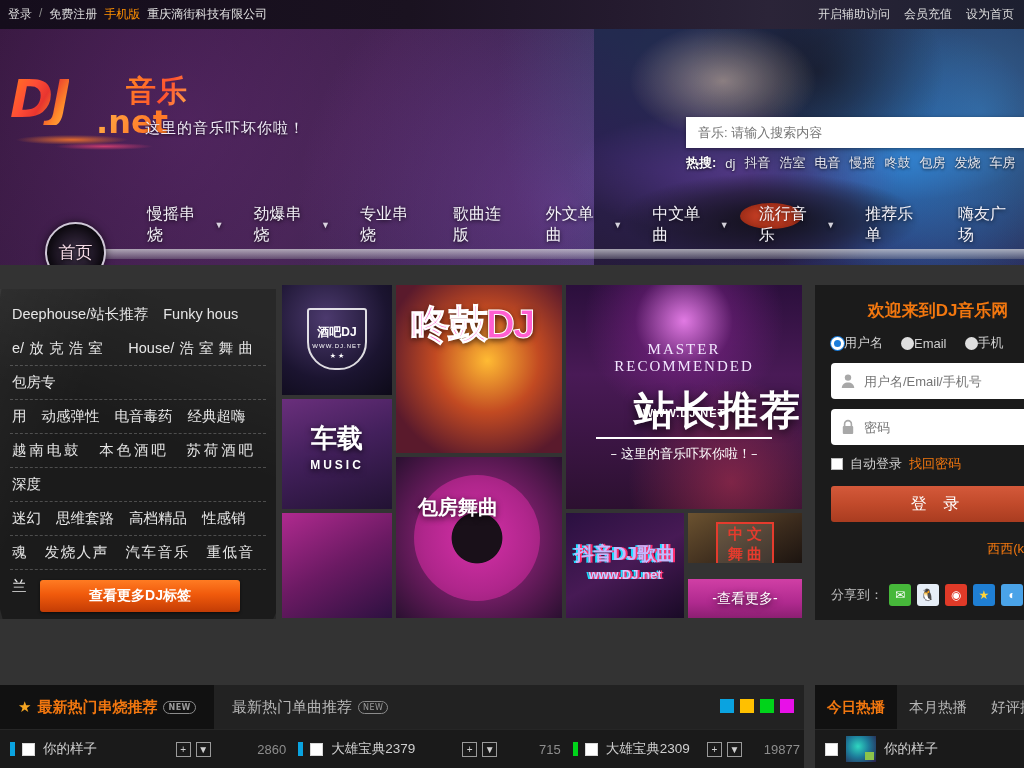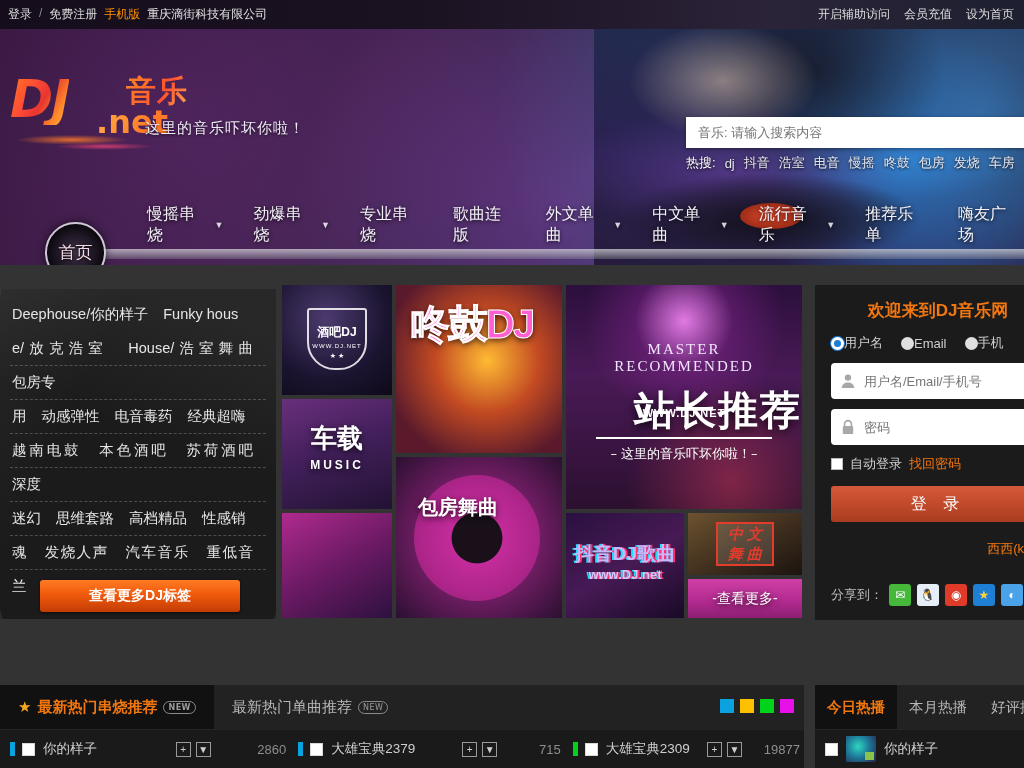--- a/index.html
+++ b/index.html
@@ -103,21 +103,21 @@
   }
   .searchbox input {
     border: 0; outline: 0; width: 290px; height: 29px; padding-left: 12px;
     font-size: 13px; color: #666; font-family: "Liberation Sans", sans-serif; background: transparent;
   }
   .hotsearch {
     position: absolute; left: 686px; top: 125px; display: flex; align-items: center;
     gap: 9px; font-size: 13px; white-space: nowrap;
     text-shadow: 0 1px 3px rgba(0,0,0,.85);
   }
-  .hotsearch .lbl { color: #ffffff; font-weight: 400; }
+  .hotsearch .lbl { color: #ffffff; font-weight: 700; }
   .hotsearch a { color: #e7e7ef; text-decoration: none; }
 
   
   .nav {
     position: absolute; left: 12px; top: 175px; width: 1024px; height: 42px;
     display: flex; align-items: flex-end; padding-left: 120px; gap: 0px;
   }
   .nav-item {
     color: #f4f2f8; font-size: 16px; padding: 0 15px; display: flex; align-items: center; gap: 5px;
     text-decoration: none; text-shadow: 0 1px 4px rgba(0,0,0,.85); cursor: pointer;
@@ -225,22 +225,22 @@
   .th-master .sub { position:absolute; left:0; right:0; top:160px; text-align:center; color:#fff;
     font-size:13px; font-family:"DejaVu Sans", sans-serif;}
 
   .th-douyin { left: 288px; top: 228px; width: 118px; height: 105px;
     background: linear-gradient(150deg,#2a1040 0%,#471a55 50%,#190a26 100%); }
   .th-douyin .cap { left: 0; right:0; top: 28px; text-align:center; font-size: 19px; color:#c4b8ff;
     text-shadow: 2px 0 #ff2f6e, -2px 0 #19e0ff; }
   .th-douyin .url2 { position:absolute; left:0; right:0; top:54px; text-align:center; font-size:13px;
     color:#d6c9ff; font-weight:700; text-shadow: 2px 0 #ff2f6e, -2px 0 #19e0ff;}
 
-  .th-zhongwen { left: 410px; top: 228px; width: 114px; height: 62px;
-    background: linear-gradient(150deg,#6b5230 0%,#3a2a1c 60%,#1c1410 100%); font-style: italic; }
+  .th-zhongwen { left: 410px; top: 228px; width: 114px; height: 50px;
+    background: linear-gradient(150deg,#6b5230 0%,#3a2a1c 60%,#1c1410 100%); }
   .th-zhongwen .stamp { position:absolute; left:28px; top:9px; width:58px; height:44px;
     border:2px solid #e53b2d; color:#e53b2d; font-size:15px; font-weight:700; line-height:20px;
     text-align:center; background: rgba(255,255,255,.12); }
   .th-more { left: 410px; top: 294px; width: 114px; height: 39px;
     background: linear-gradient(180deg,#d03fa5 0%,#b02a8f 60%,#8c1f72 100%);
     display:flex; align-items:center; justify-content:center; }
   .th-more .cap { position: static; font-size:14px; font-weight:400; }
 
   
   .loginpanel {
@@ -400,21 +400,21 @@
     <div class="home-circle">
       <span>首页</span>
     </div>
   </div>
 
   <div class="main">
 
     <div class="tagpanel">
       <div class="tagcloud">
         <div>
-          <a href="#">Deephouse/你的样子</a>
+          <a href="#">Deephouse/站长推荐</a>
           <a href="#">Funky hous</a>
         </div>
         <div>
           <a href="#">e/放克浩室</a>
           <a href="#">House/浩室舞曲</a>
           <a href="#">包房专</a>
         </div>
         <div>
           <a href="#">用</a>
           <a href="#">动感弹性</a>

